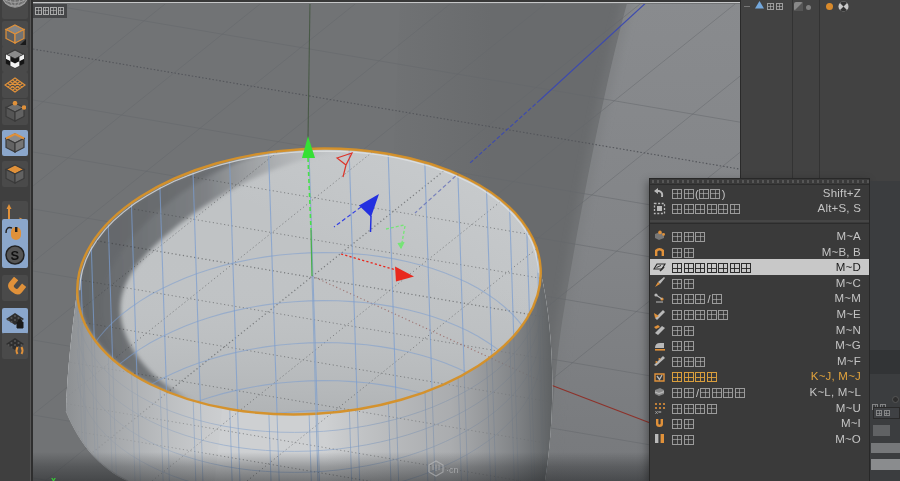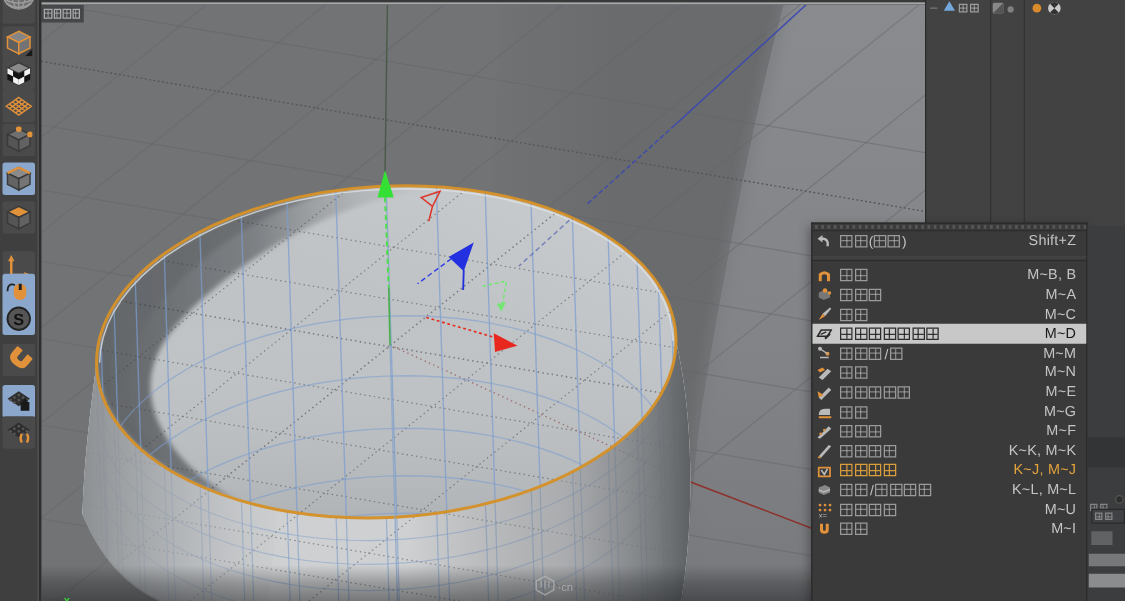--- a/index.html
+++ b/index.html
@@ -422,92 +422,102 @@
   <div id="tear"></div>
   <div class="mrow">
       <span class="mi">
         <svg width="13" height="13" viewBox="0 0 13 13">
           <path d="M 10,11 C 11,6 8,4 5,4 L 5,2 L 1,5 L 5,8 L 5,6 C 7,6 9,7 8,11 Z" fill="#b9b9b9"></path>
         </svg>
       </span>
       <span class="ml"><i class="c"></i><i class="c"></i><span class="par">(</span><i class="c"></i><i class="c"></i><span class="par">)</span></span>
       <span class="ms" style="color:#c4c4c4">Shift+Z</span>
     </div>
+    <div class="mrow">
+      <span class="mi">
+        <svg width="13" height="13" viewBox="0 0 13 13">
+          <rect x="1.5" y="1.5" width="10" height="10" fill="none" stroke="#b9b9b9" stroke-width="1.3" stroke-dasharray="2,1.6"></rect>
+          <rect x="4" y="4" width="5" height="5" fill="#b9b9b9"></rect>
+        </svg>
+      </span>
+      <span class="ml"><i class="c"></i><i class="c"></i><i class="c"></i><i class="c"></i><i class="c"></i><i class="c"></i></span>
+      <span class="ms" style="color:#c4c4c4">Alt+S, S</span>
+    </div>
     <div class="msep"></div>
-    <div class="mrow">
-      <span class="mi">
-        <svg width="13" height="13" viewBox="0 0 13 13">
-          <path d="M 2,11 L 2,5 Q 6.5,1 11,5 L 11,11 L 8.6,11 L 8.6,6.4 Q 6.5,4.4 4.4,6.4 L 4.4,11 Z" fill="#e0913a"></path>
-        </svg>
-      </span>
-      <span class="ml"><i class="c"></i><i class="c"></i></span>
-      <span class="ms" style="color:#c4c4c4">M~B, B</span>
-    </div>
     <div class="mrow">
       <span class="mi">
         <svg width="13" height="13" viewBox="0 0 13 13">
           <path d="M 2,5 L 7,3 L 11,5 L 11,9 L 6,11 L 2,9 Z" fill="#777"></path>
           <circle cx="7" cy="3.4" r="1.8" fill="#e0913a"></circle>
           <circle cx="10.6" cy="5.4" r="1.4" fill="#e0913a"></circle>
         </svg>
       </span>
       <span class="ml"><i class="c"></i><i class="c"></i><i class="c"></i></span>
       <span class="ms" style="color:#c4c4c4">M~A</span>
     </div>
     <div class="mrow">
       <span class="mi">
         <svg width="13" height="13" viewBox="0 0 13 13">
-          <path d="M 11,1 L 5,6 L 7,8 L 12,2 Z" fill="#b9b9b9"></path>
-          <path d="M 5,6 L 2,11 L 7,8 Z" fill="#e0913a"></path>
+          <path d="M 2,11 L 2,5 Q 6.5,1 11,5 L 11,11 L 8.6,11 L 8.6,6.4 Q 6.5,4.4 4.4,6.4 L 4.4,11 Z" fill="#e0913a"></path>
         </svg>
       </span>
       <span class="ml"><i class="c"></i><i class="c"></i></span>
-      <span class="ms" style="color:#c4c4c4">M~C</span>
+      <span class="ms" style="color:#c4c4c4">M~B, B</span>
     </div>
     <div class="mrow hl">
       <span class="mi">
         <svg width="13" height="13" viewBox="0 0 13 13">
           <path d="M 1,8 L 4,3 L 12,3 L 9,8 Z" fill="none" stroke="#2a2a2a" stroke-width="1.2"></path>
           <path d="M 3.5,6.5 L 8,4.5" stroke="#2a2a2a" stroke-width="1"></path>
           <path d="M 11,6 L 7,10" stroke="#2a2a2a" stroke-width="1.6"></path>
         </svg>
       </span>
       <span class="ml"><i class="cd"></i><i class="cd"></i><i class="cd"></i><i class="cd"></i><i class="cd"></i><i class="cd"></i><i class="cd"></i></span>
       <span class="ms" style="color:#1b1b1b">M~D</span>
     </div>
     <div class="mrow">
       <span class="mi">
         <svg width="13" height="13" viewBox="0 0 13 13">
+          <path d="M 11,1 L 5,6 L 7,8 L 12,2 Z" fill="#b9b9b9"></path>
+          <path d="M 5,6 L 2,11 L 7,8 Z" fill="#e0913a"></path>
+        </svg>
+      </span>
+      <span class="ml"><i class="c"></i><i class="c"></i></span>
+      <span class="ms" style="color:#c4c4c4">M~C</span>
+    </div>
+    <div class="mrow">
+      <span class="mi">
+        <svg width="13" height="13" viewBox="0 0 13 13">
           <circle cx="3" cy="3" r="1.6" fill="#b9b9b9"></circle>
           <circle cx="9" cy="7" r="1.6" fill="#e0913a"></circle>
           <path d="M 3,10 L 10,10 M 3,3 L 9,7" stroke="#b9b9b9" stroke-width="1.1"></path>
         </svg>
       </span>
       <span class="ml"><i class="c"></i><i class="c"></i><i class="c"></i><span class="sl cx">/</span><i class="c"></i></span>
       <span class="ms" style="color:#c4c4c4">M~M</span>
     </div>
     <div class="mrow">
       <span class="mi">
         <svg width="13" height="13" viewBox="0 0 13 13">
+          <path d="M 2,11 L 10,3 L 12,5 L 4,13 Z" fill="#b9b9b9"></path>
+          <path d="M 1,6 L 6,9 L 2,11 Z" fill="#e0913a"></path>
+        </svg>
+      </span>
+      <span class="ml"><i class="c"></i><i class="c"></i><i class="c"></i><i class="c"></i><i class="c"></i></span>
+      <span class="ms" style="color:#c4c4c4">M~E</span>
+    </div>
+    <div class="mrow">
+      <span class="mi">
+        <svg width="13" height="13" viewBox="0 0 13 13">
           <path d="M 2,10 L 9,3 L 12,5 L 5,12 Z" fill="#b9b9b9"></path>
           <path d="M 1,4 L 5,2 L 7,4 L 3,6 Z" fill="#e0913a"></path>
         </svg>
       </span>
       <span class="ml"><i class="c"></i><i class="c"></i></span>
       <span class="ms" style="color:#c4c4c4">M~N</span>
-    </div>
-    <div class="mrow">
-      <span class="mi">
-        <svg width="13" height="13" viewBox="0 0 13 13">
-          <path d="M 2,11 L 10,3 L 12,5 L 4,13 Z" fill="#b9b9b9"></path>
-          <path d="M 1,6 L 6,9 L 2,11 Z" fill="#e0913a"></path>
-        </svg>
-      </span>
-      <span class="ml"><i class="c"></i><i class="c"></i><i class="c"></i><i class="c"></i><i class="c"></i></span>
-      <span class="ms" style="color:#c4c4c4">M~E</span>
     </div>
     <div class="mrow">
       <span class="mi">
         <svg width="13" height="13" viewBox="0 0 13 13">
           <path d="M 2,9 Q 2,4 7,4 L 11,4 L 11,9 Z" fill="#b9b9b9"></path>
           <rect x="2" y="10" width="10" height="1.6" fill="#e0913a"></rect>
         </svg>
       </span>
       <span class="ml"><i class="c"></i><i class="c"></i></span>
       <span class="ms" style="color:#c4c4c4">M~G</span>
@@ -515,30 +525,20 @@
     <div class="mrow">
       <span class="mi">
         <svg width="13" height="13" viewBox="0 0 13 13">
           <path d="M 1,11 L 10,2 L 12,4 L 3,12 Z" fill="#b9b9b9"></path>
           <circle cx="3.4" cy="8" r="1" fill="#e0913a"></circle>
           <circle cx="6.4" cy="5" r="1" fill="#e0913a"></circle>
         </svg>
       </span>
       <span class="ml"><i class="c"></i><i class="c"></i><i class="c"></i></span>
       <span class="ms" style="color:#c4c4c4">M~F</span>
-    </div>
-    <div class="mrow">
-      <span class="mi">
-        <svg width="13" height="13" viewBox="0 0 13 13">
-          <path d="M 2,11 L 10,2 L 12,3 L 4,12 Z" fill="#b9b9b9"></path>
-          <path d="M 1,12 L 3,13 L 4,12 L 2,11 Z" fill="#e0913a"></path>
-        </svg>
-      </span>
-      <span class="ml"><i class="c"></i><i class="c"></i><i class="c"></i><i class="c"></i></span>
-      <span class="ms" style="color:#c4c4c4">K~K, M~K</span>
     </div>
     <div class="mrow">
       <span class="mi">
         <svg width="13" height="13" viewBox="0 0 13 13">
           <path d="M 2,4 L 11,4 L 11,11 L 2,11 Z" fill="none" stroke="#e0913a" stroke-width="1.4"></path>
           <path d="M 4,6 L 6.5,9.5 L 9,5" fill="none" stroke="#b9b9b9" stroke-width="1.3"></path>
         </svg>
       </span>
       <span class="ml"><i class="co"></i><i class="co"></i><i class="co"></i><i class="co"></i></span>
       <span class="ms" style="color:#e2a33c">K~J, M~J</span>
@@ -572,12 +572,22 @@
     </div>
     <div class="mrow">
       <span class="mi">
         <svg width="13" height="13" viewBox="0 0 13 13">
           <path d="M 3,2 L 3,7 Q 3,10 6.5,10 Q 10,10 10,7 L 10,2 L 7.6,2 L 7.6,6.6 Q 7.6,7.6 6.5,7.6 Q 5.4,7.6 5.4,6.6 L 5.4,2 Z" fill="#e0913a"></path>
         </svg>
       </span>
       <span class="ml"><i class="c"></i><i class="c"></i></span>
       <span class="ms" style="color:#c4c4c4">M~I</span>
     </div>
+    <div class="mrow">
+      <span class="mi">
+        <svg width="13" height="13" viewBox="0 0 13 13">
+          <rect x="2" y="2" width="3.4" height="9" fill="#b9b9b9"></rect>
+          <rect x="7.6" y="2" width="3.4" height="9" fill="#e0913a"></rect>
+        </svg>
+      </span>
+      <span class="ml"><i class="c"></i><i class="c"></i></span>
+      <span class="ms" style="color:#c4c4c4">M~O</span>
+    </div>
 </div>
 </body></html>

